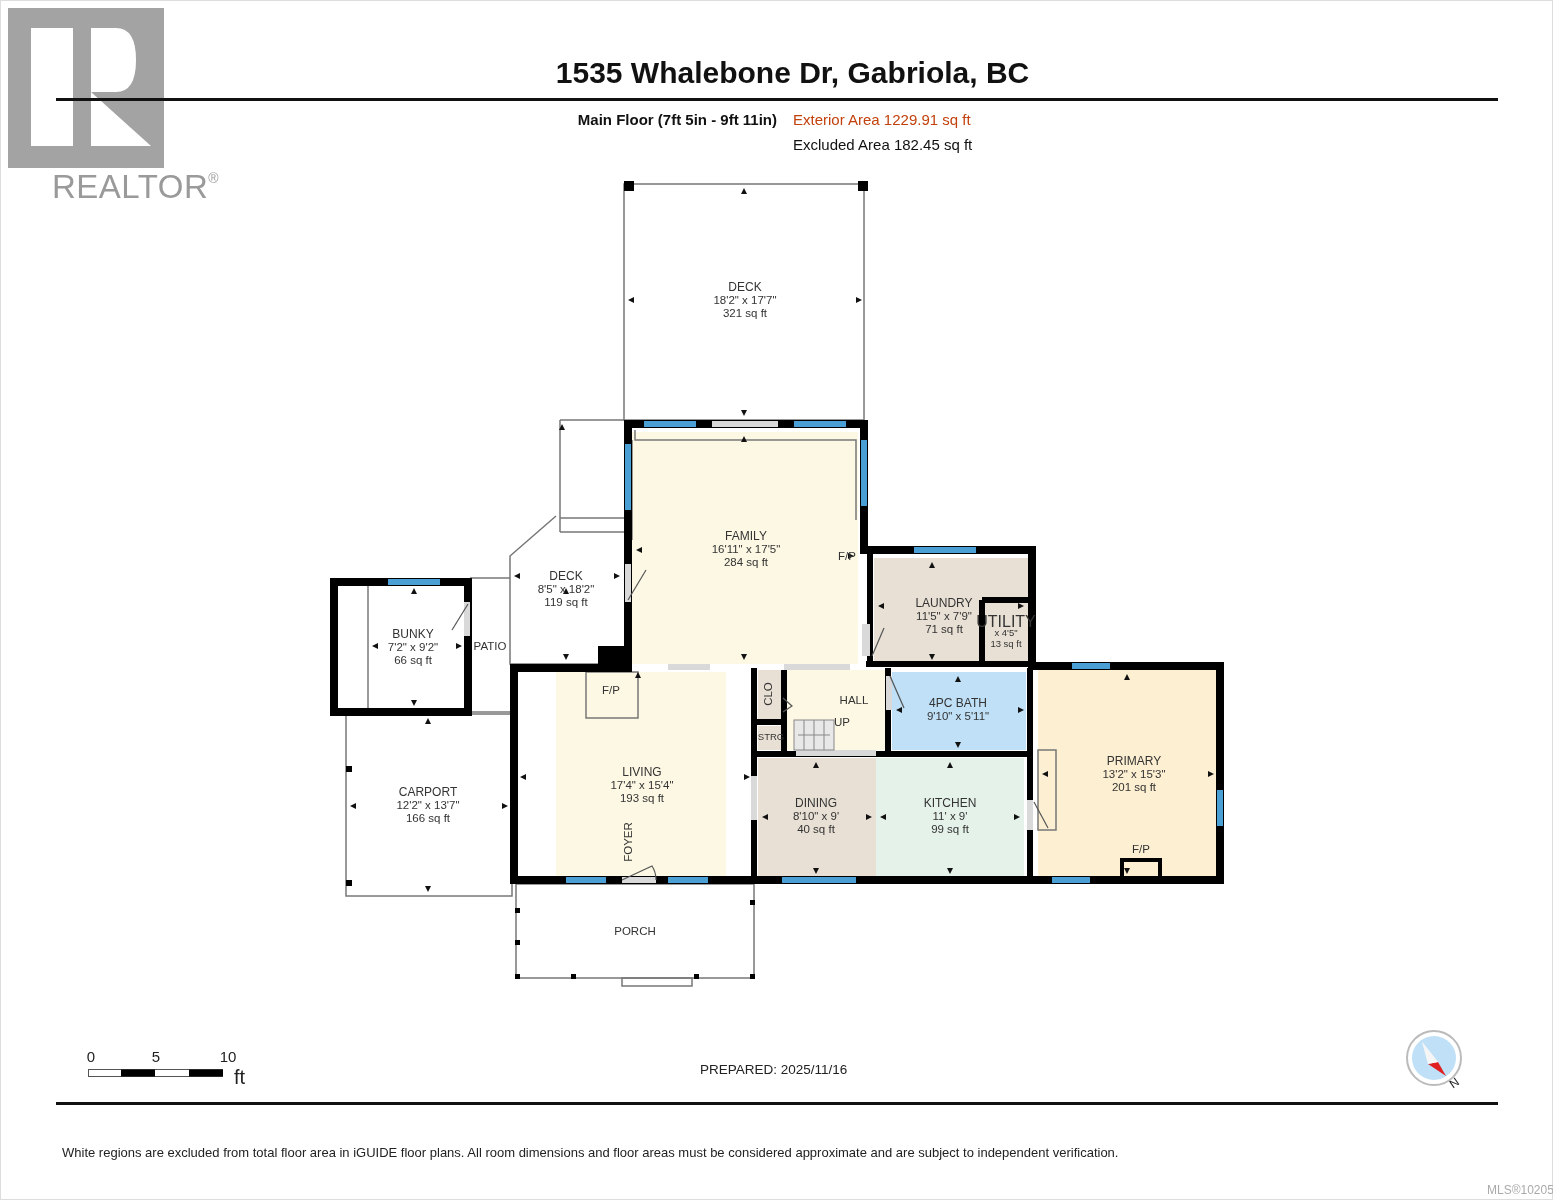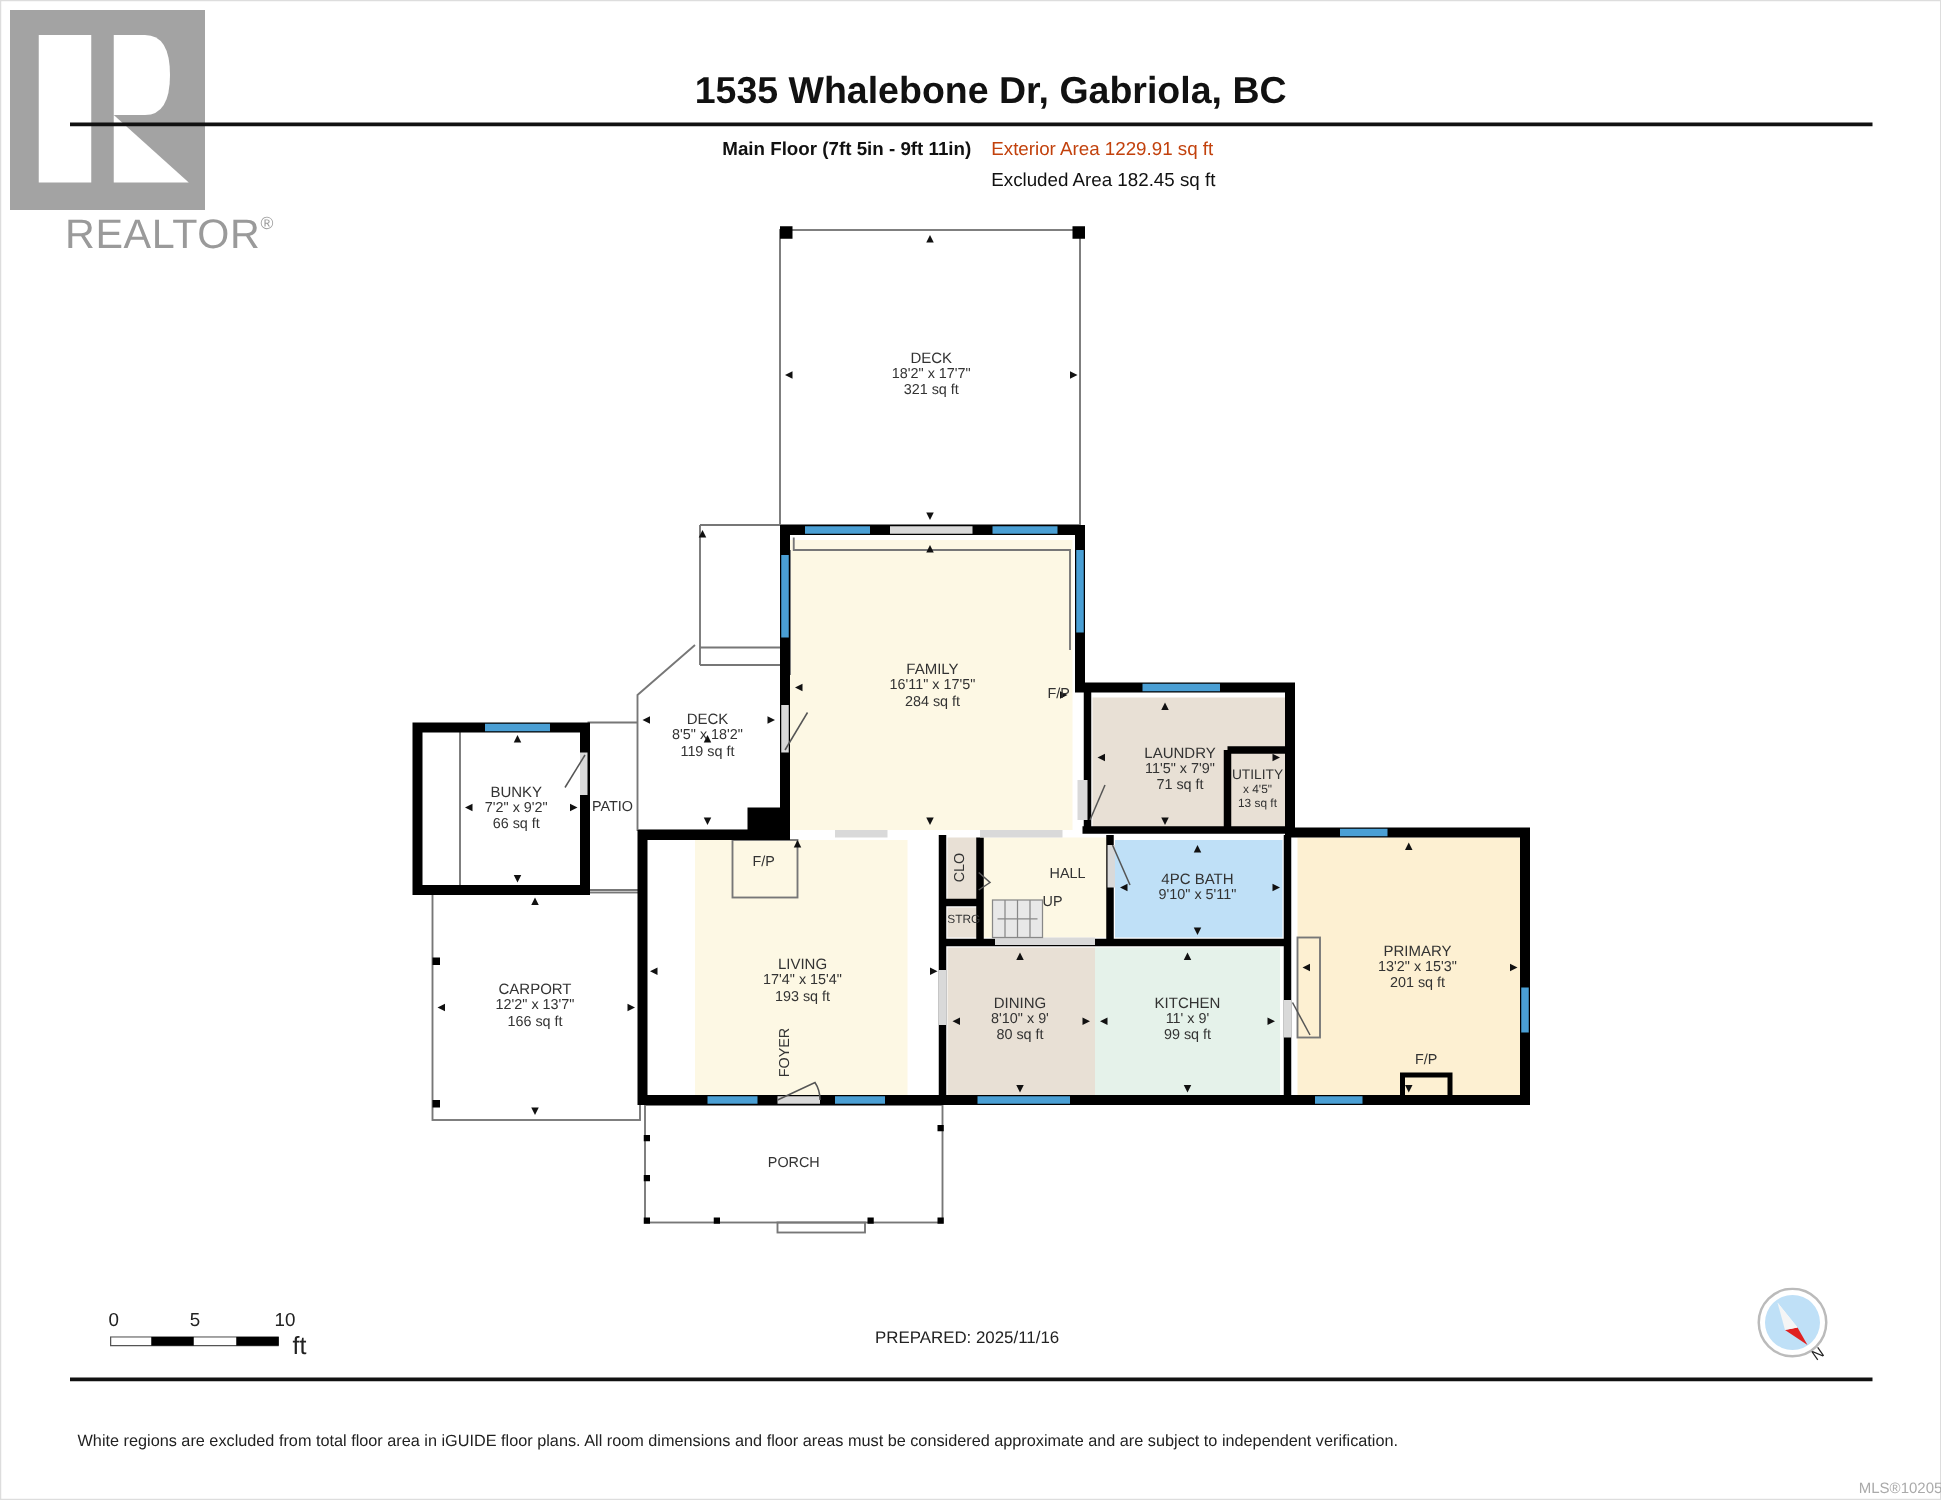--- a/index.html
+++ b/index.html
@@ -13,21 +13,21 @@
   #title { left:0; width:1553px; top:56px; text-align:center; font-size:30px; font-weight:bold; color:#111; padding-left:16px; }
   #title span { position:relative; left:0; }
   #title-rule { left:56px; top:98px; width:1442px; height:3px; background:#111; }
   #floor-name { left:480px; top:111px; width:297px; text-align:right; font-size:15px; font-weight:bold; color:#111; }
   #ext-area { left:793px; top:111px; font-size:15px; color:#c2410c; }
   #excl-area { left:793px; top:136px; font-size:15px; color:#111; }
   svg#plan { position:absolute; left:0; top:0; }
   .lbl { position:absolute; text-align:center; font-size:11.5px; line-height:13px; color:#333; transform:translate(-50%,-50%); white-space:nowrap; }
   .lbl .nm { font-size:12px; }
   .lbl.small { font-size:9.5px; line-height:11px; }
-  .lbl.small .nm { font-size:11px; }
+  .lbl.small .nm { font-size:16px; }
   .vert { position:absolute; font-size:11.5px; color:#333; transform:translate(-50%,-50%) rotate(-90deg); white-space:nowrap; }
   #scale-wrap { left:88px; top:1048px; width:160px; height:40px; }
   .tick-lbl { position:absolute; font-size:15px; color:#222; transform:translateX(-50%); }
   #prepared { left:700px; top:1062px; font-size:13.5px; color:#222; }
   #bottom-rule { left:56px; top:1102px; width:1442px; height:3px; background:#111; }
   #disclaimer { left:62px; top:1114px; font-size:13px; color:#222;margin-top:31px; }
   #mls { left:1487px; top:1183px; font-size:12px; color:#aaa; }
   #compass { left:1404px; top:1030px; }
 </style>
 </head>
@@ -248,21 +248,21 @@
     <div>193 sq ft</div>
 </div>
 <div class="lbl" style="left:428px; top:805px;">
   <div class="nm">CARPORT</div>
     <div>12'2" x 13'7"</div>
     <div>166 sq ft</div>
 </div>
 <div class="lbl" style="left:816px; top:816px;">
   <div class="nm">DINING</div>
     <div>8'10" x 9'</div>
-    <div>80 sq ft</div>
+    <div>40 sq ft</div>
 </div>
 <div class="lbl" style="left:950px; top:816px;">
   <div class="nm">KITCHEN</div>
     <div>11' x 9'</div>
     <div>99 sq ft</div>
 </div>
 <div class="lbl" style="left:1134px; top:774px;">
   <div class="nm">PRIMARY</div>
     <div>13'2" x 15'3"</div>
     <div>201 sq ft</div>

